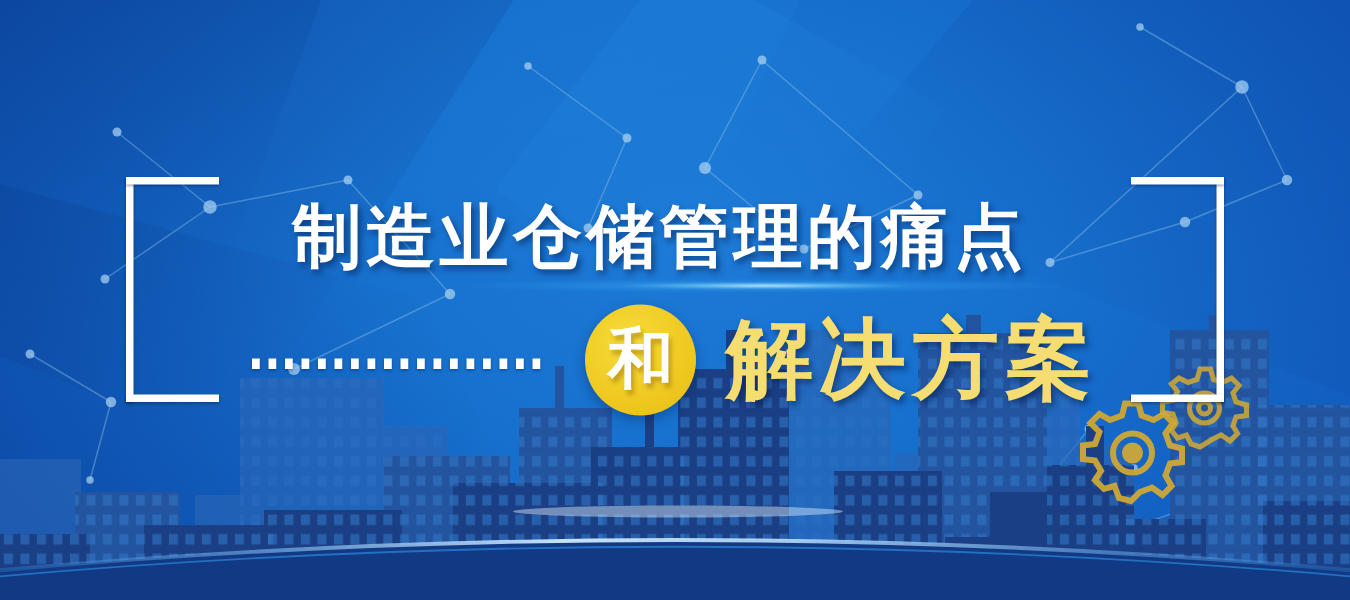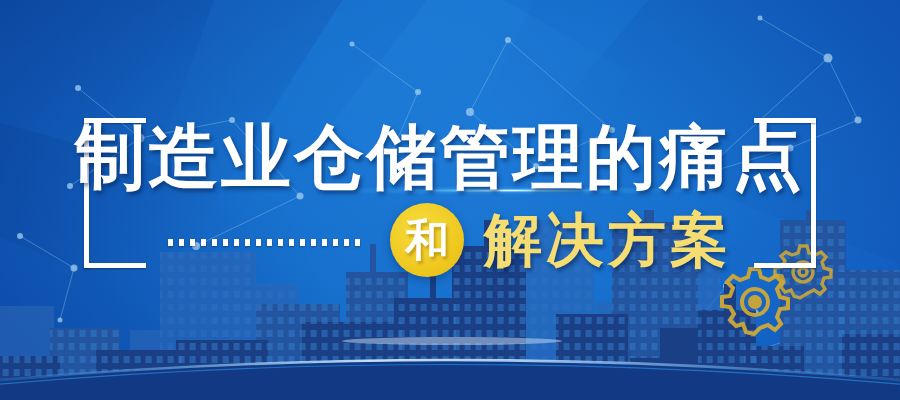--- a/index.html
+++ b/index.html
@@ -63,21 +63,21 @@
   .bk-left  .hb{ left:0; bottom:0; }
   .bk-right{ right:84px; }
   .bk-right .v{ right:0; top:0; }
   .bk-right .ht{ right:0; top:0; }
   .bk-right .hb{ right:0; bottom:0; }
 
   
   .headline{
     position:absolute; left:0; top:122px; width:880px;
     text-align:center; color:#ffffff;
-    font-size:70px; line-height:70px; font-weight:700;
+    font-size:46px; line-height:70px; font-weight:700;
     letter-spacing:3px;
     text-shadow:2px 3px 4px rgba(3,28,78,.55);
     white-space:nowrap;
   }
 
   
   .subrow{
     position:absolute; left:0; top:200px; width:900px; height:80px;
     display:flex; align-items:center; justify-content:center; gap:0;
   }

